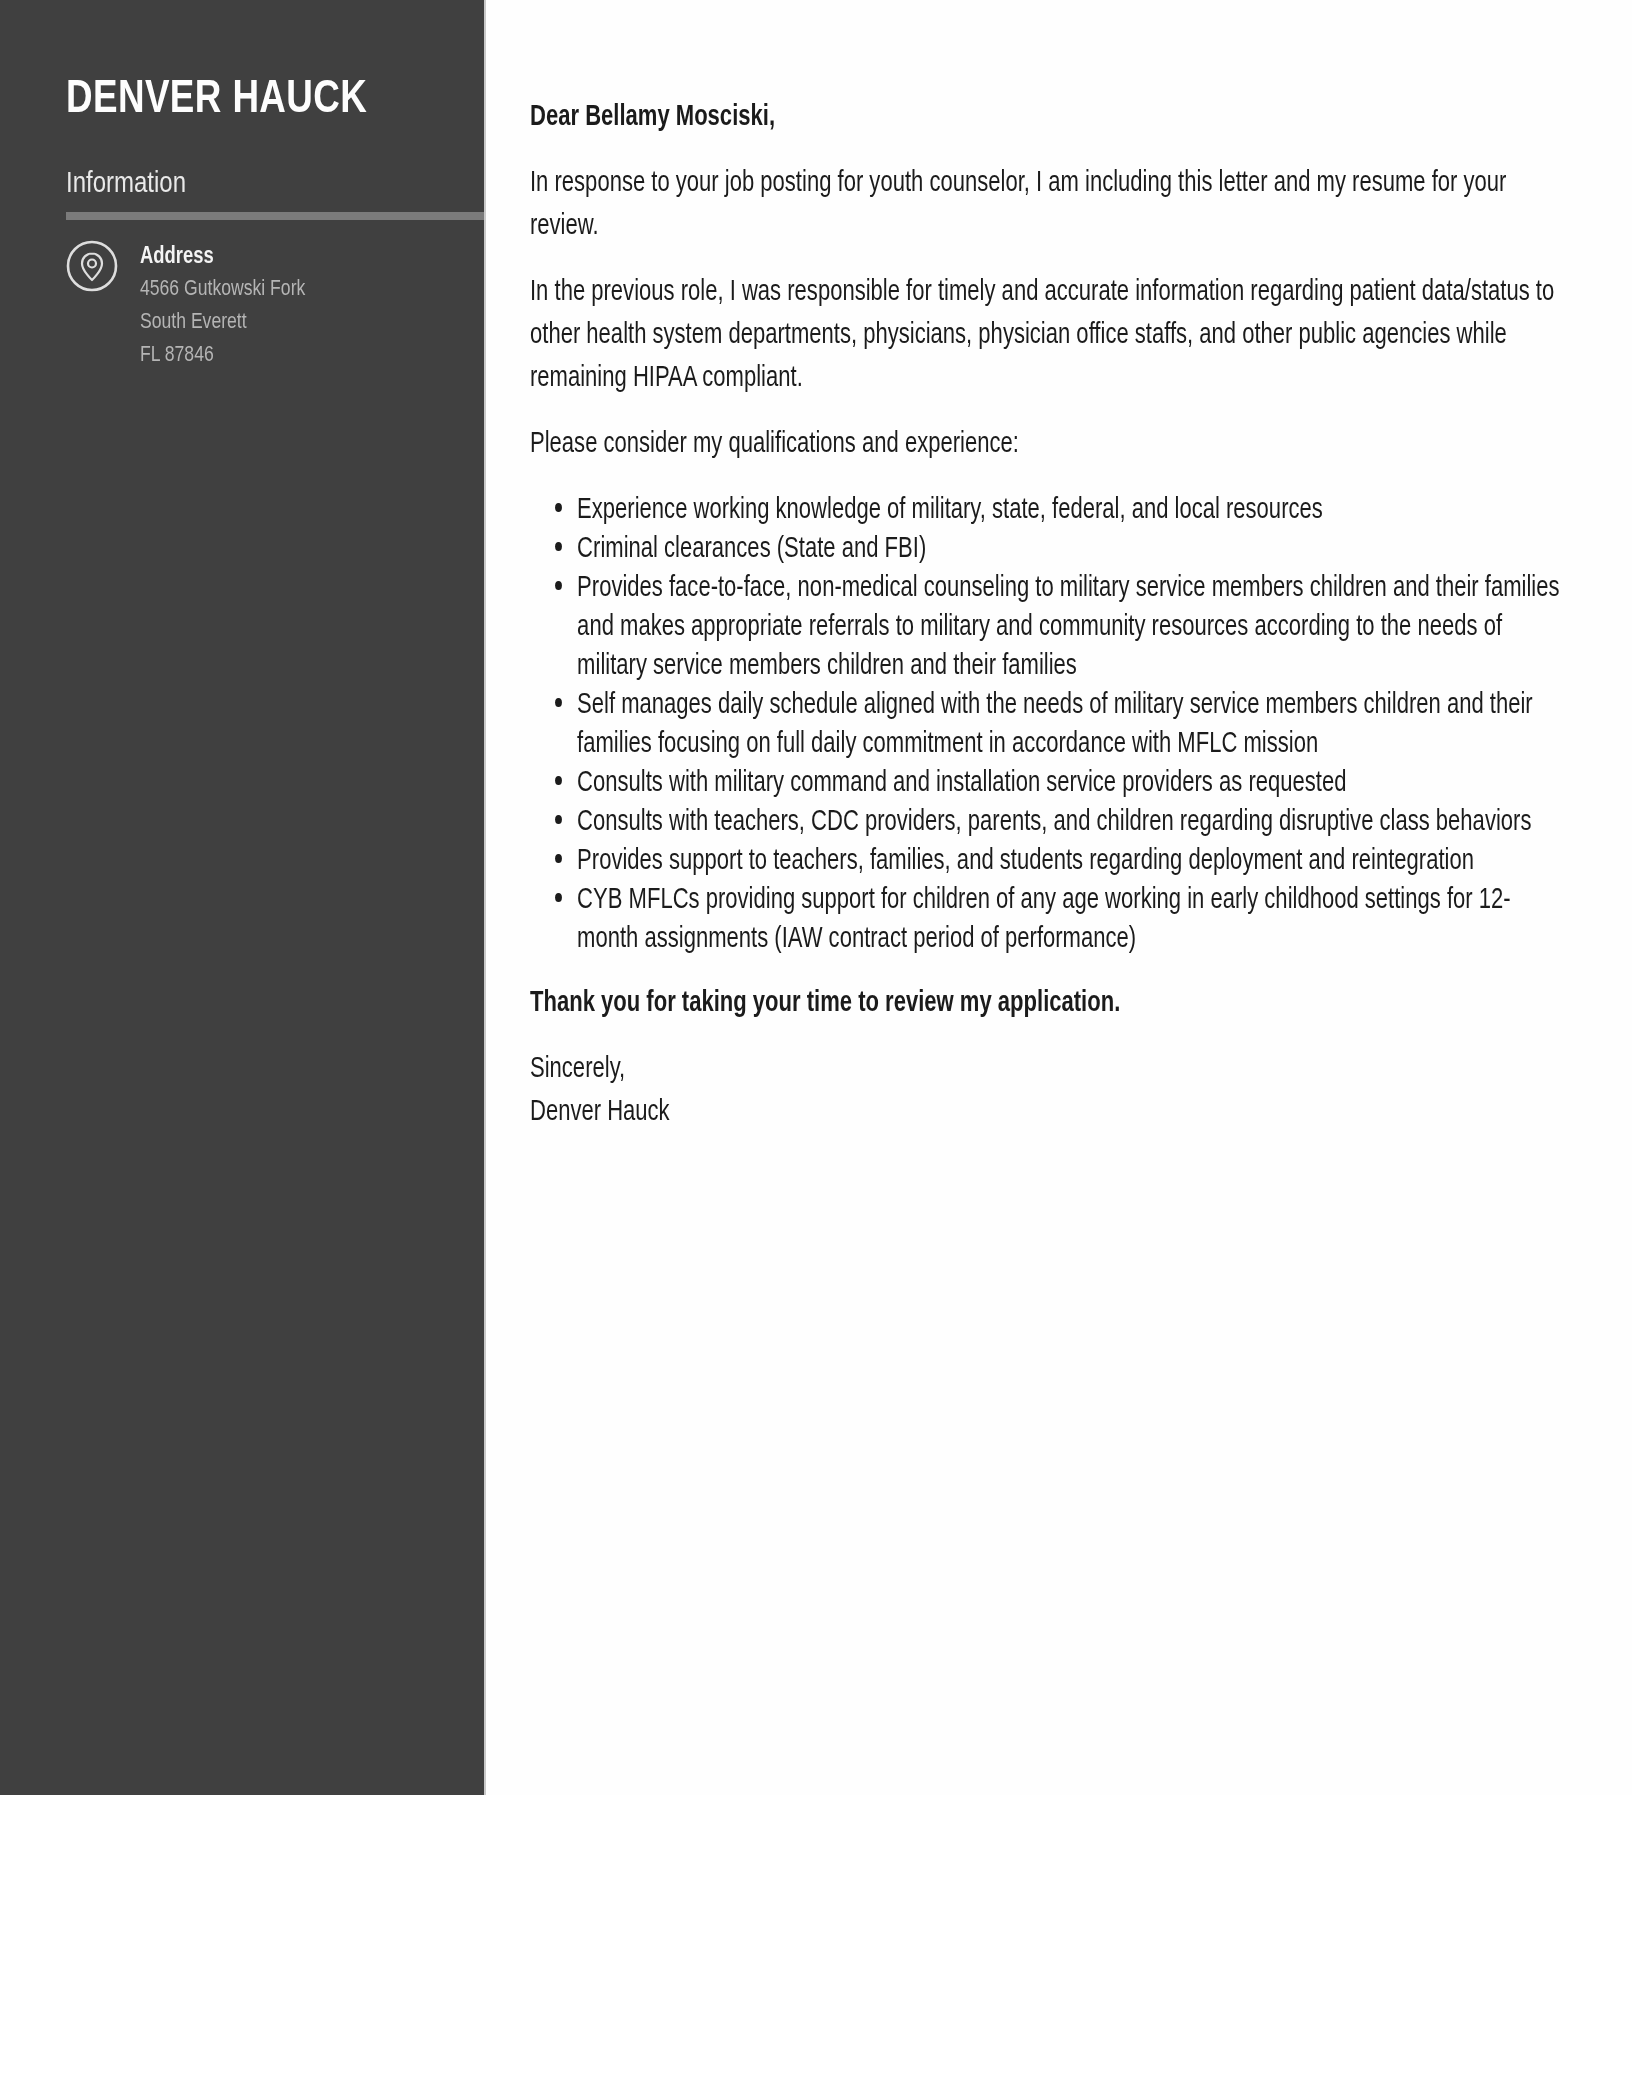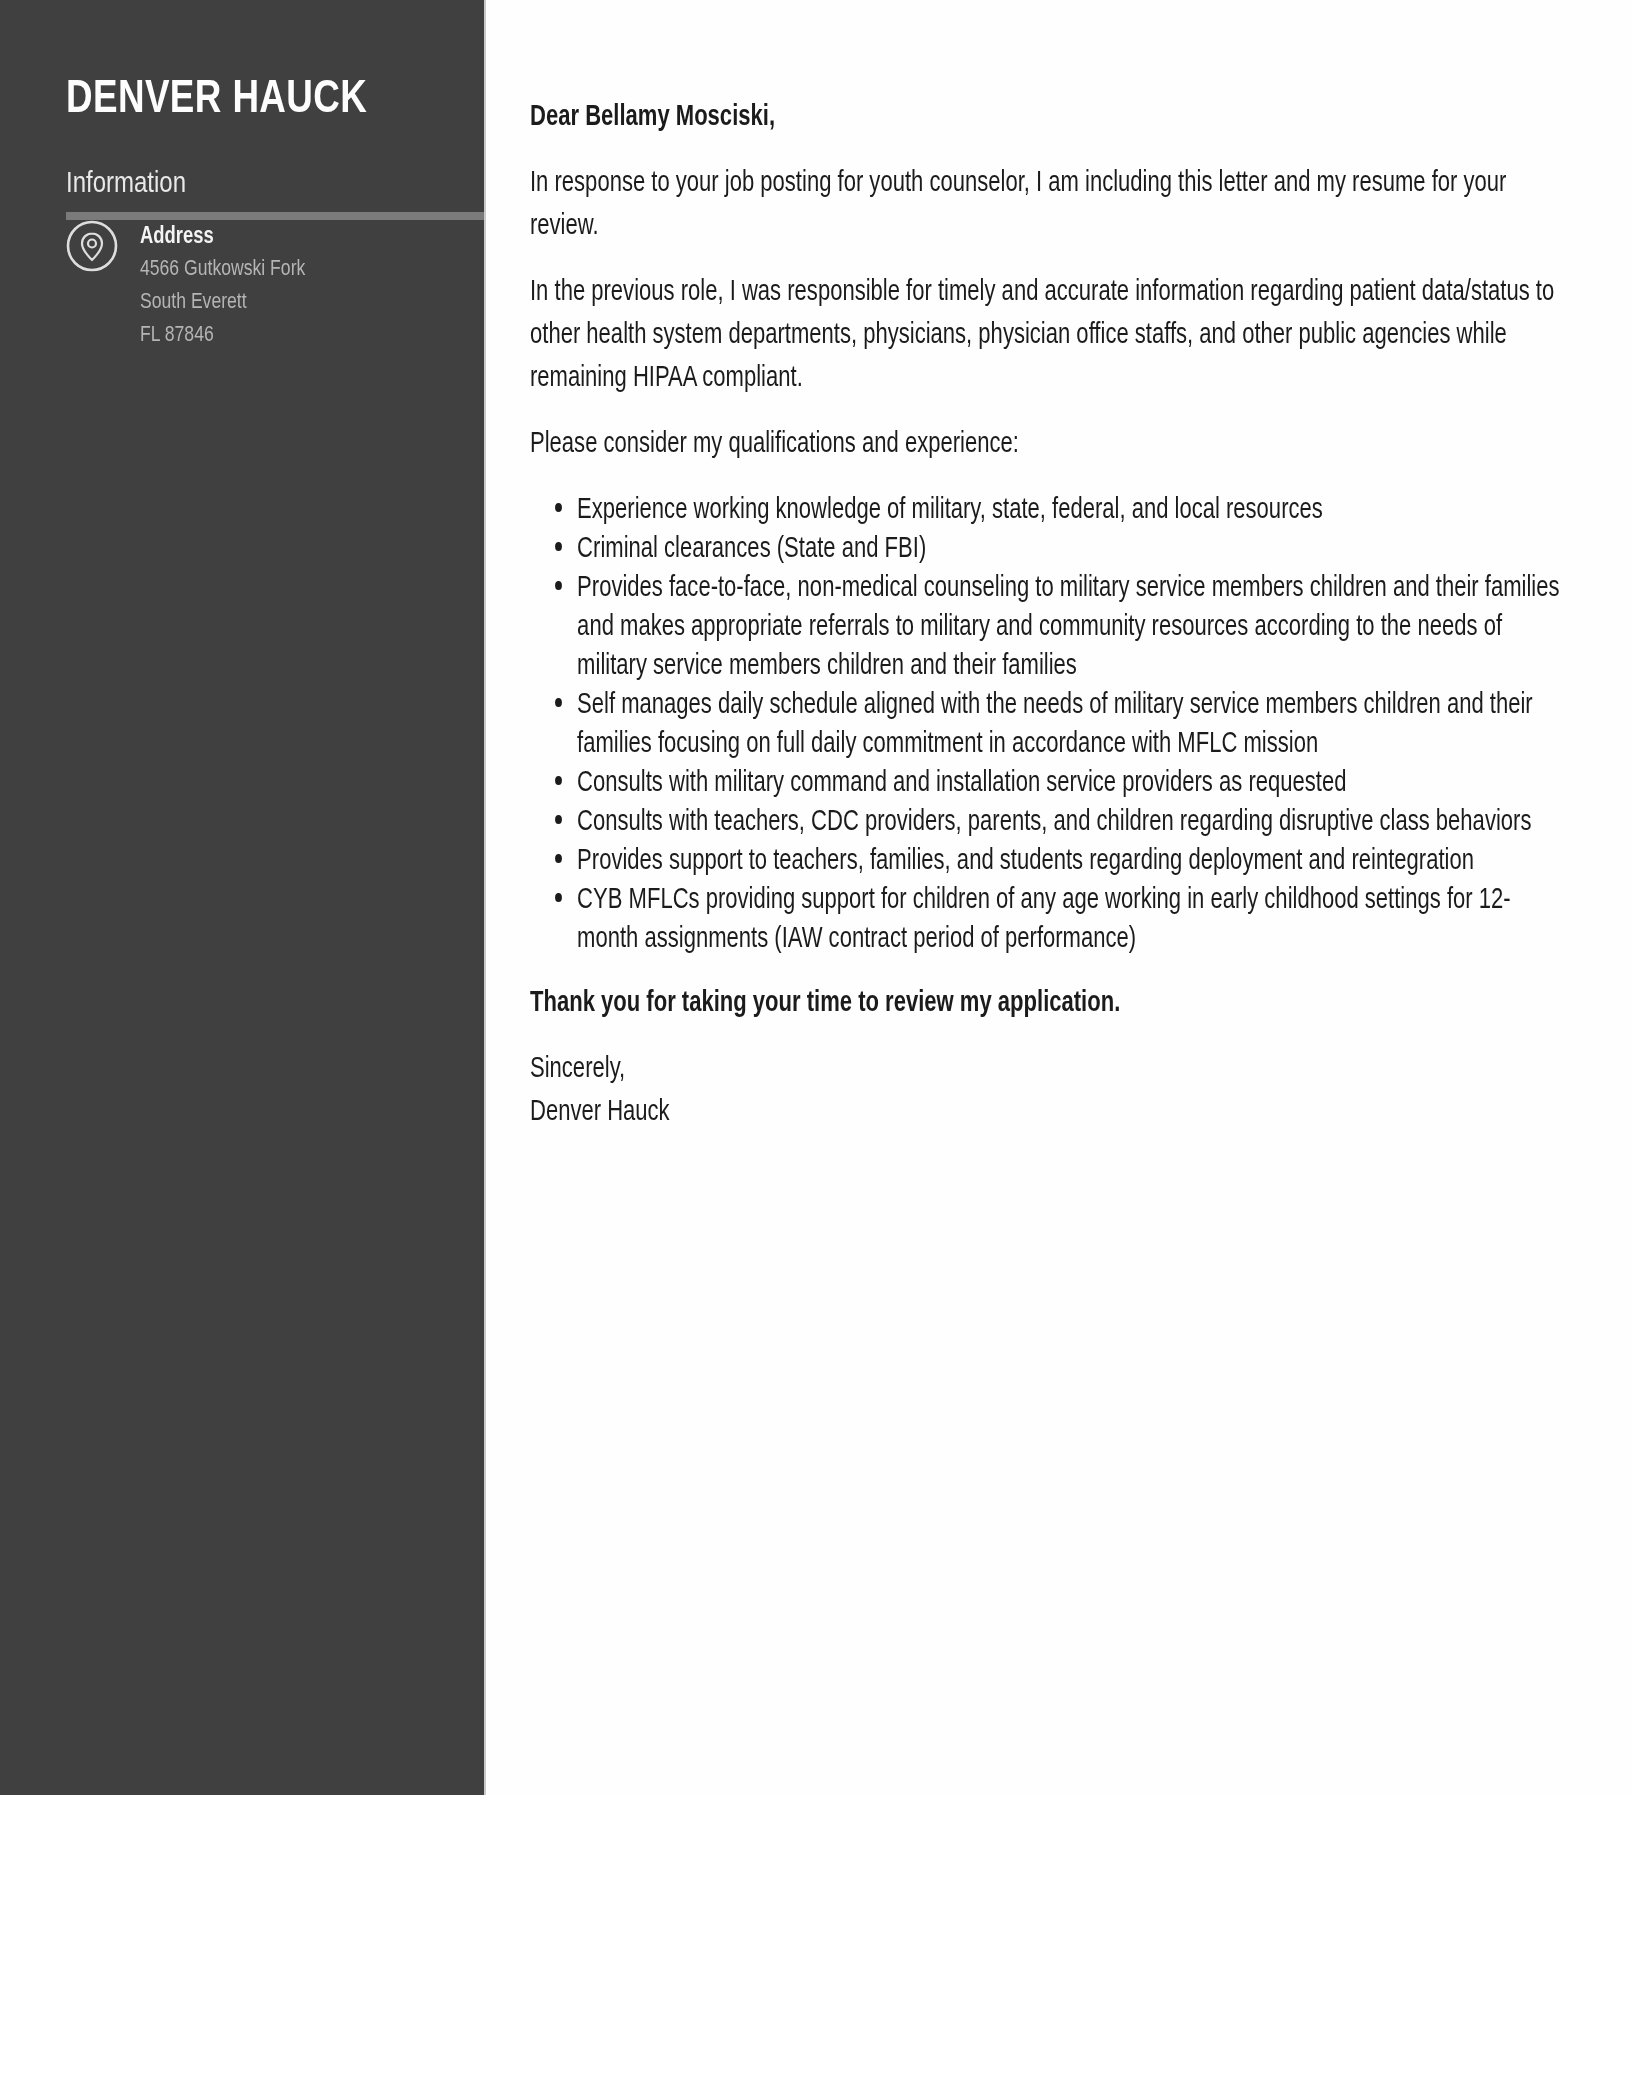--- a/index.html
+++ b/index.html
@@ -51,20 +51,21 @@
     color: #e9e9e9;
     white-space: nowrap;
   }
   .divider {
     margin-top: 13px;
     height: 8px;
     width: 100%;
     background: #7b7b7b;
   }
   .addr-row {
+    margin-top: 20px;
     display: flex;
     align-items: flex-start;
     gap: 22px;
   }
   .pin-badge { width: 52px; height: 52px; flex: 0 0 auto; }
   .pin-badge svg { display: block; }
   .addr-text { white-space: nowrap; }
   .addr-label {
     font-size: 23px;
     line-height: 31px;

